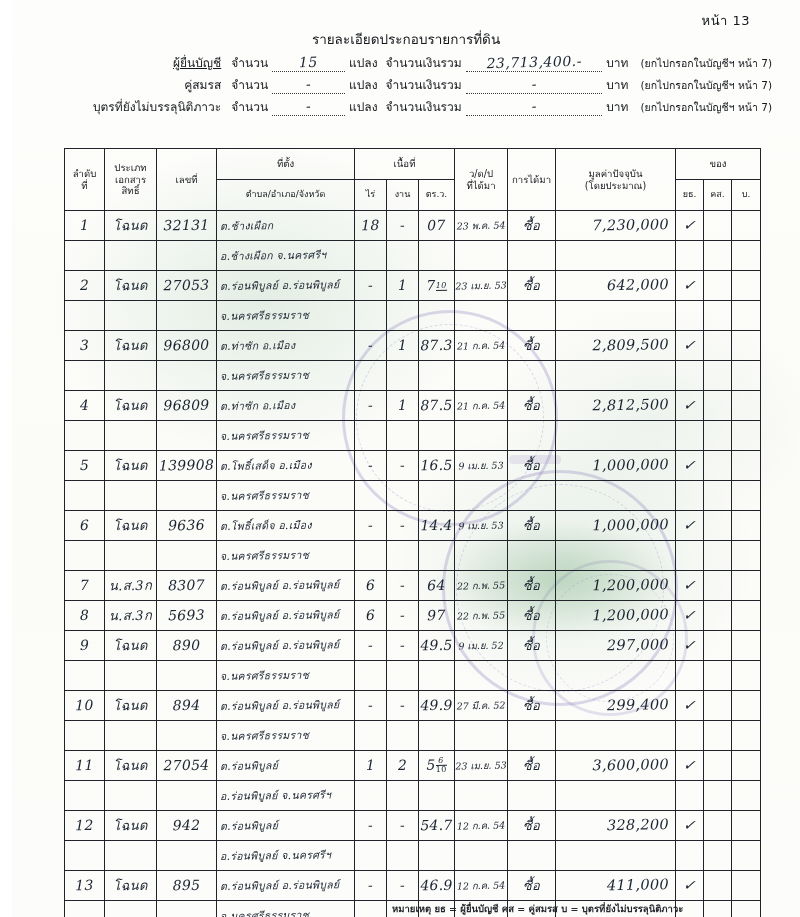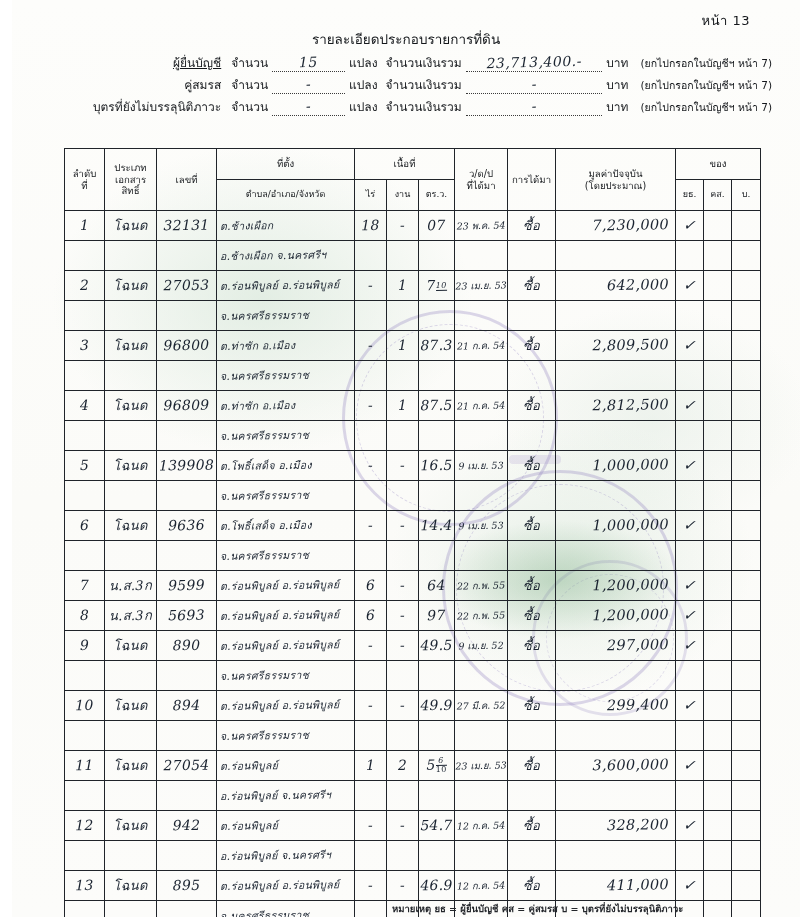--- a/index.html
+++ b/index.html
@@ -672,21 +672,21 @@
           <td></td>
         </tr>
         <tr class="row-main">
           <td>
             <span class="hw num">7</span>
           </td>
           <td>
             <span class="hw sm">น.ส.3ก</span>
           </td>
           <td>
-            <span class="hw num">9599</span>
+            <span class="hw num">8307</span>
           </td>
           <td class="left">
             <span class="hw loc">ต.ร่อนพิบูลย์ อ.ร่อนพิบูลย์</span>
           </td>
           <td>
             <span class="hw num">6</span>
           </td>
           <td>
             <span class="hw num">-</span>
           </td>

